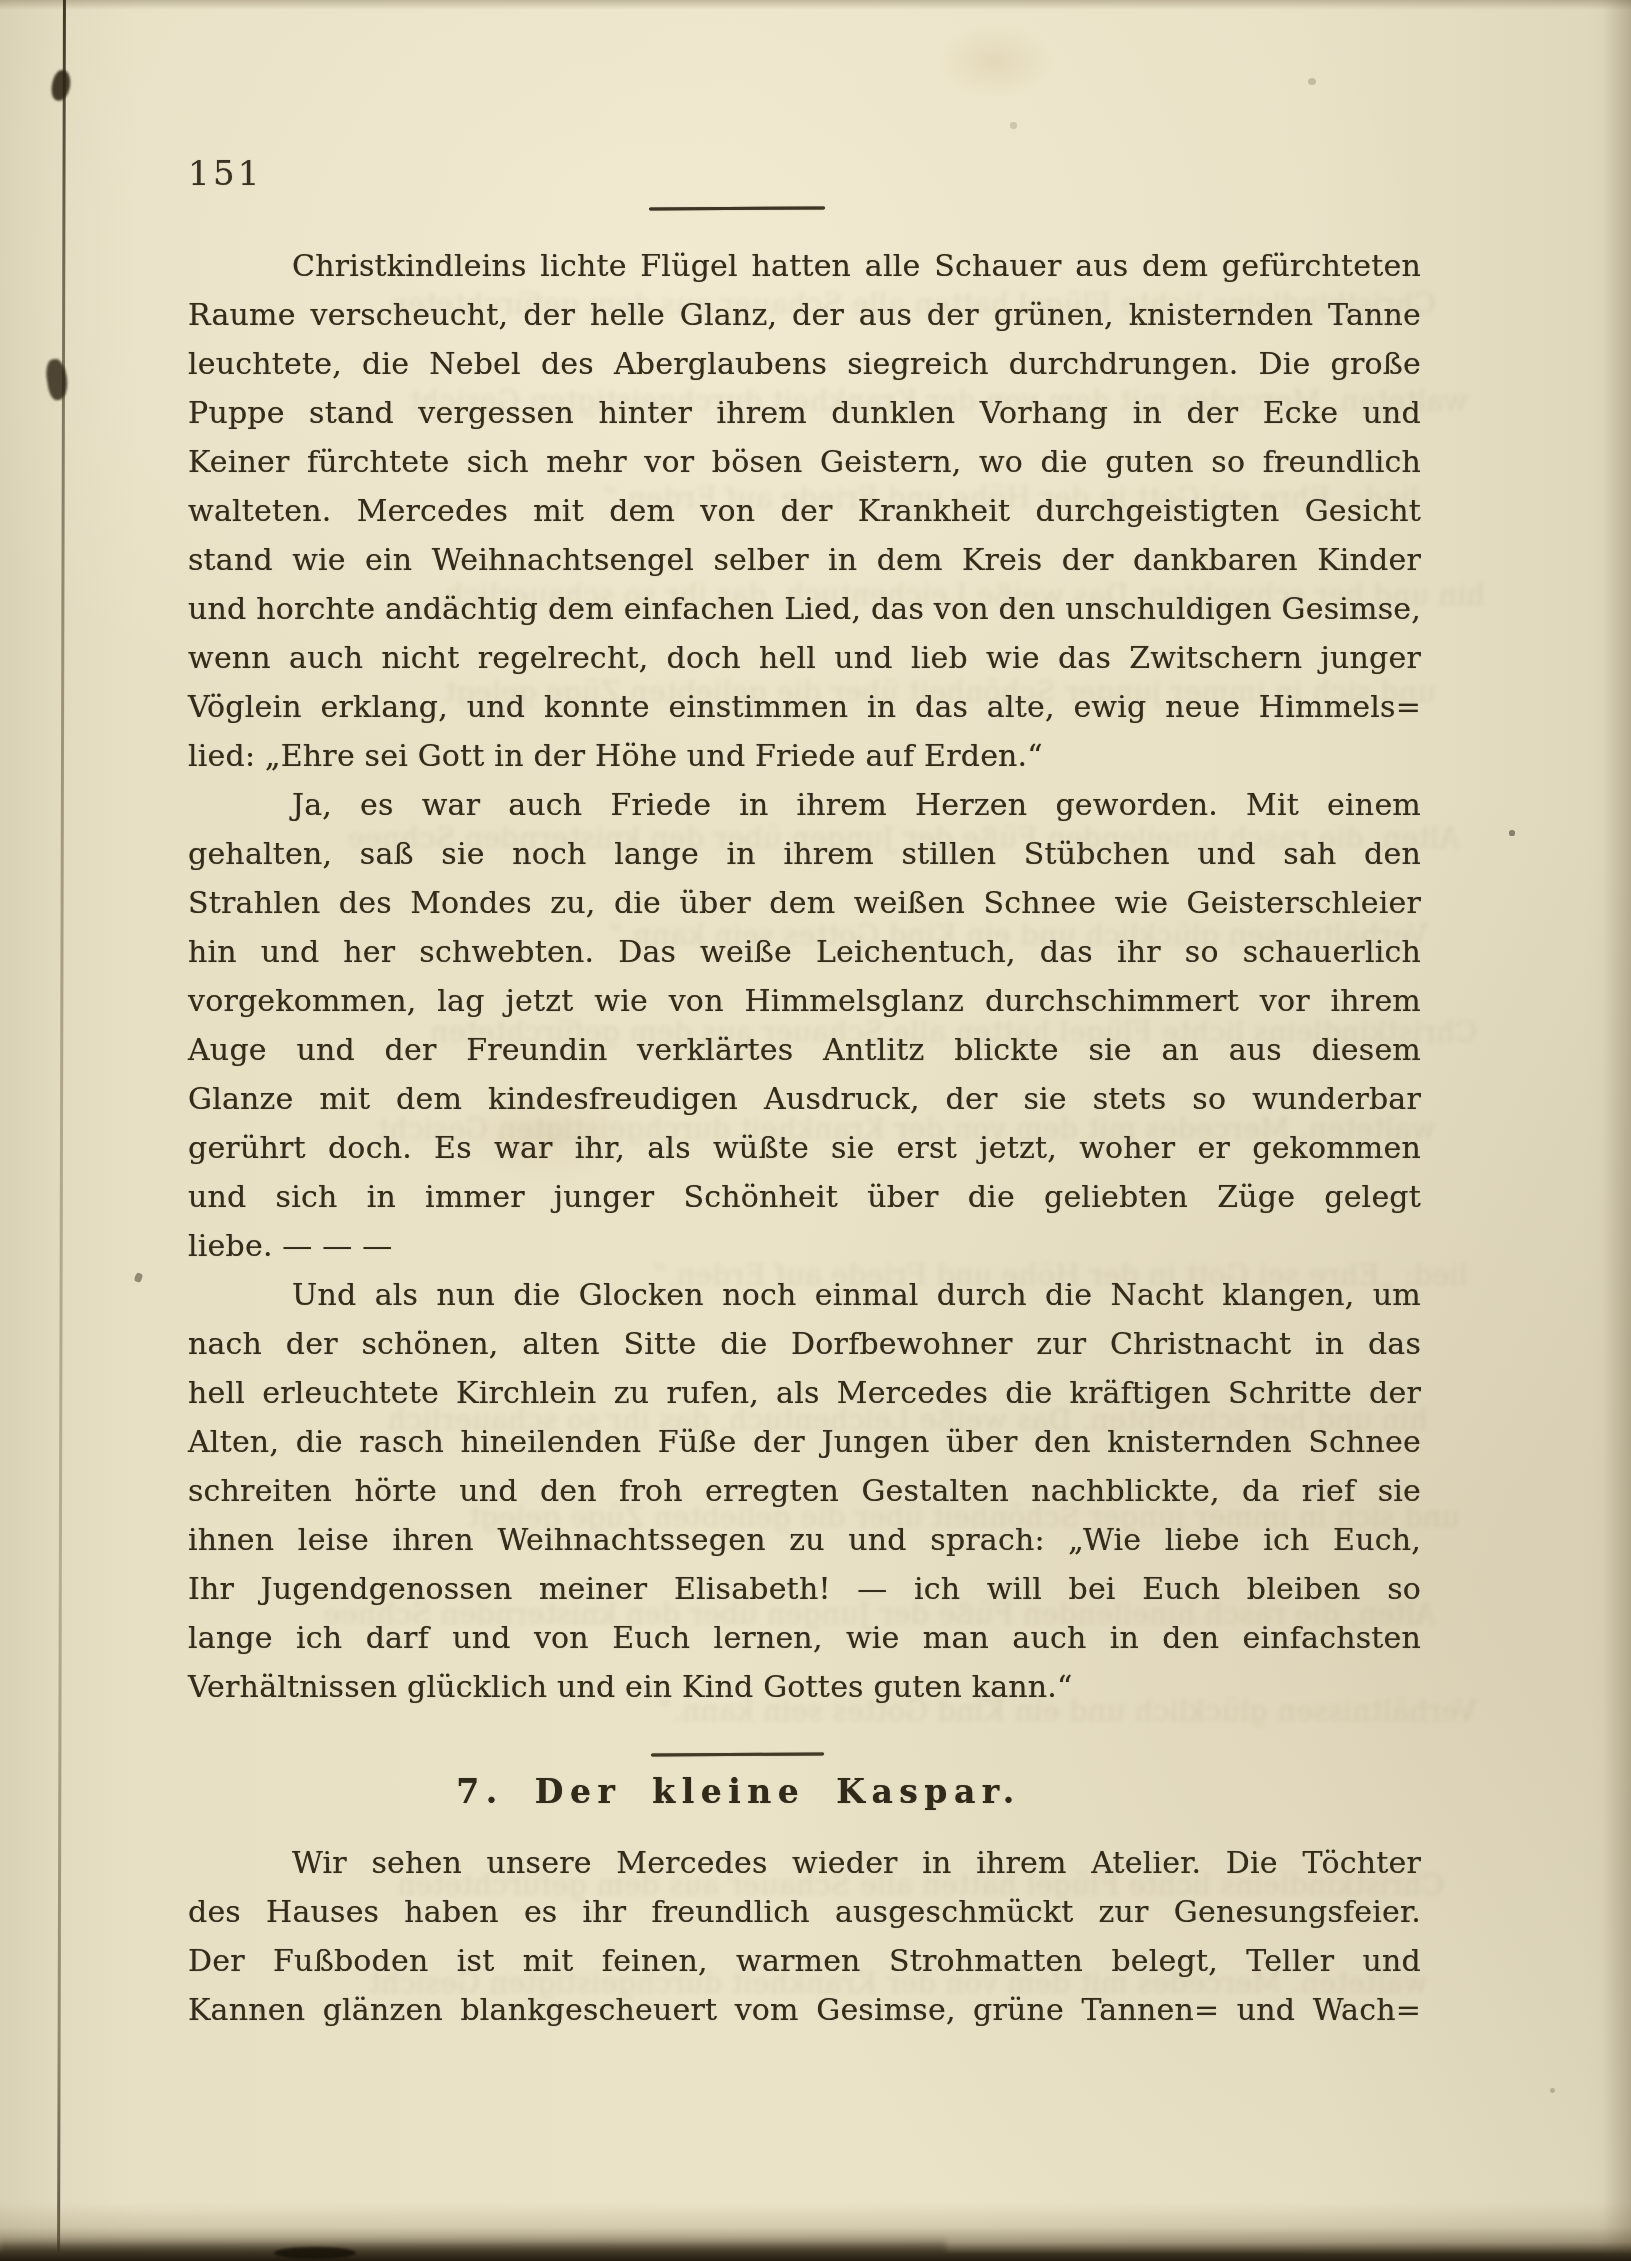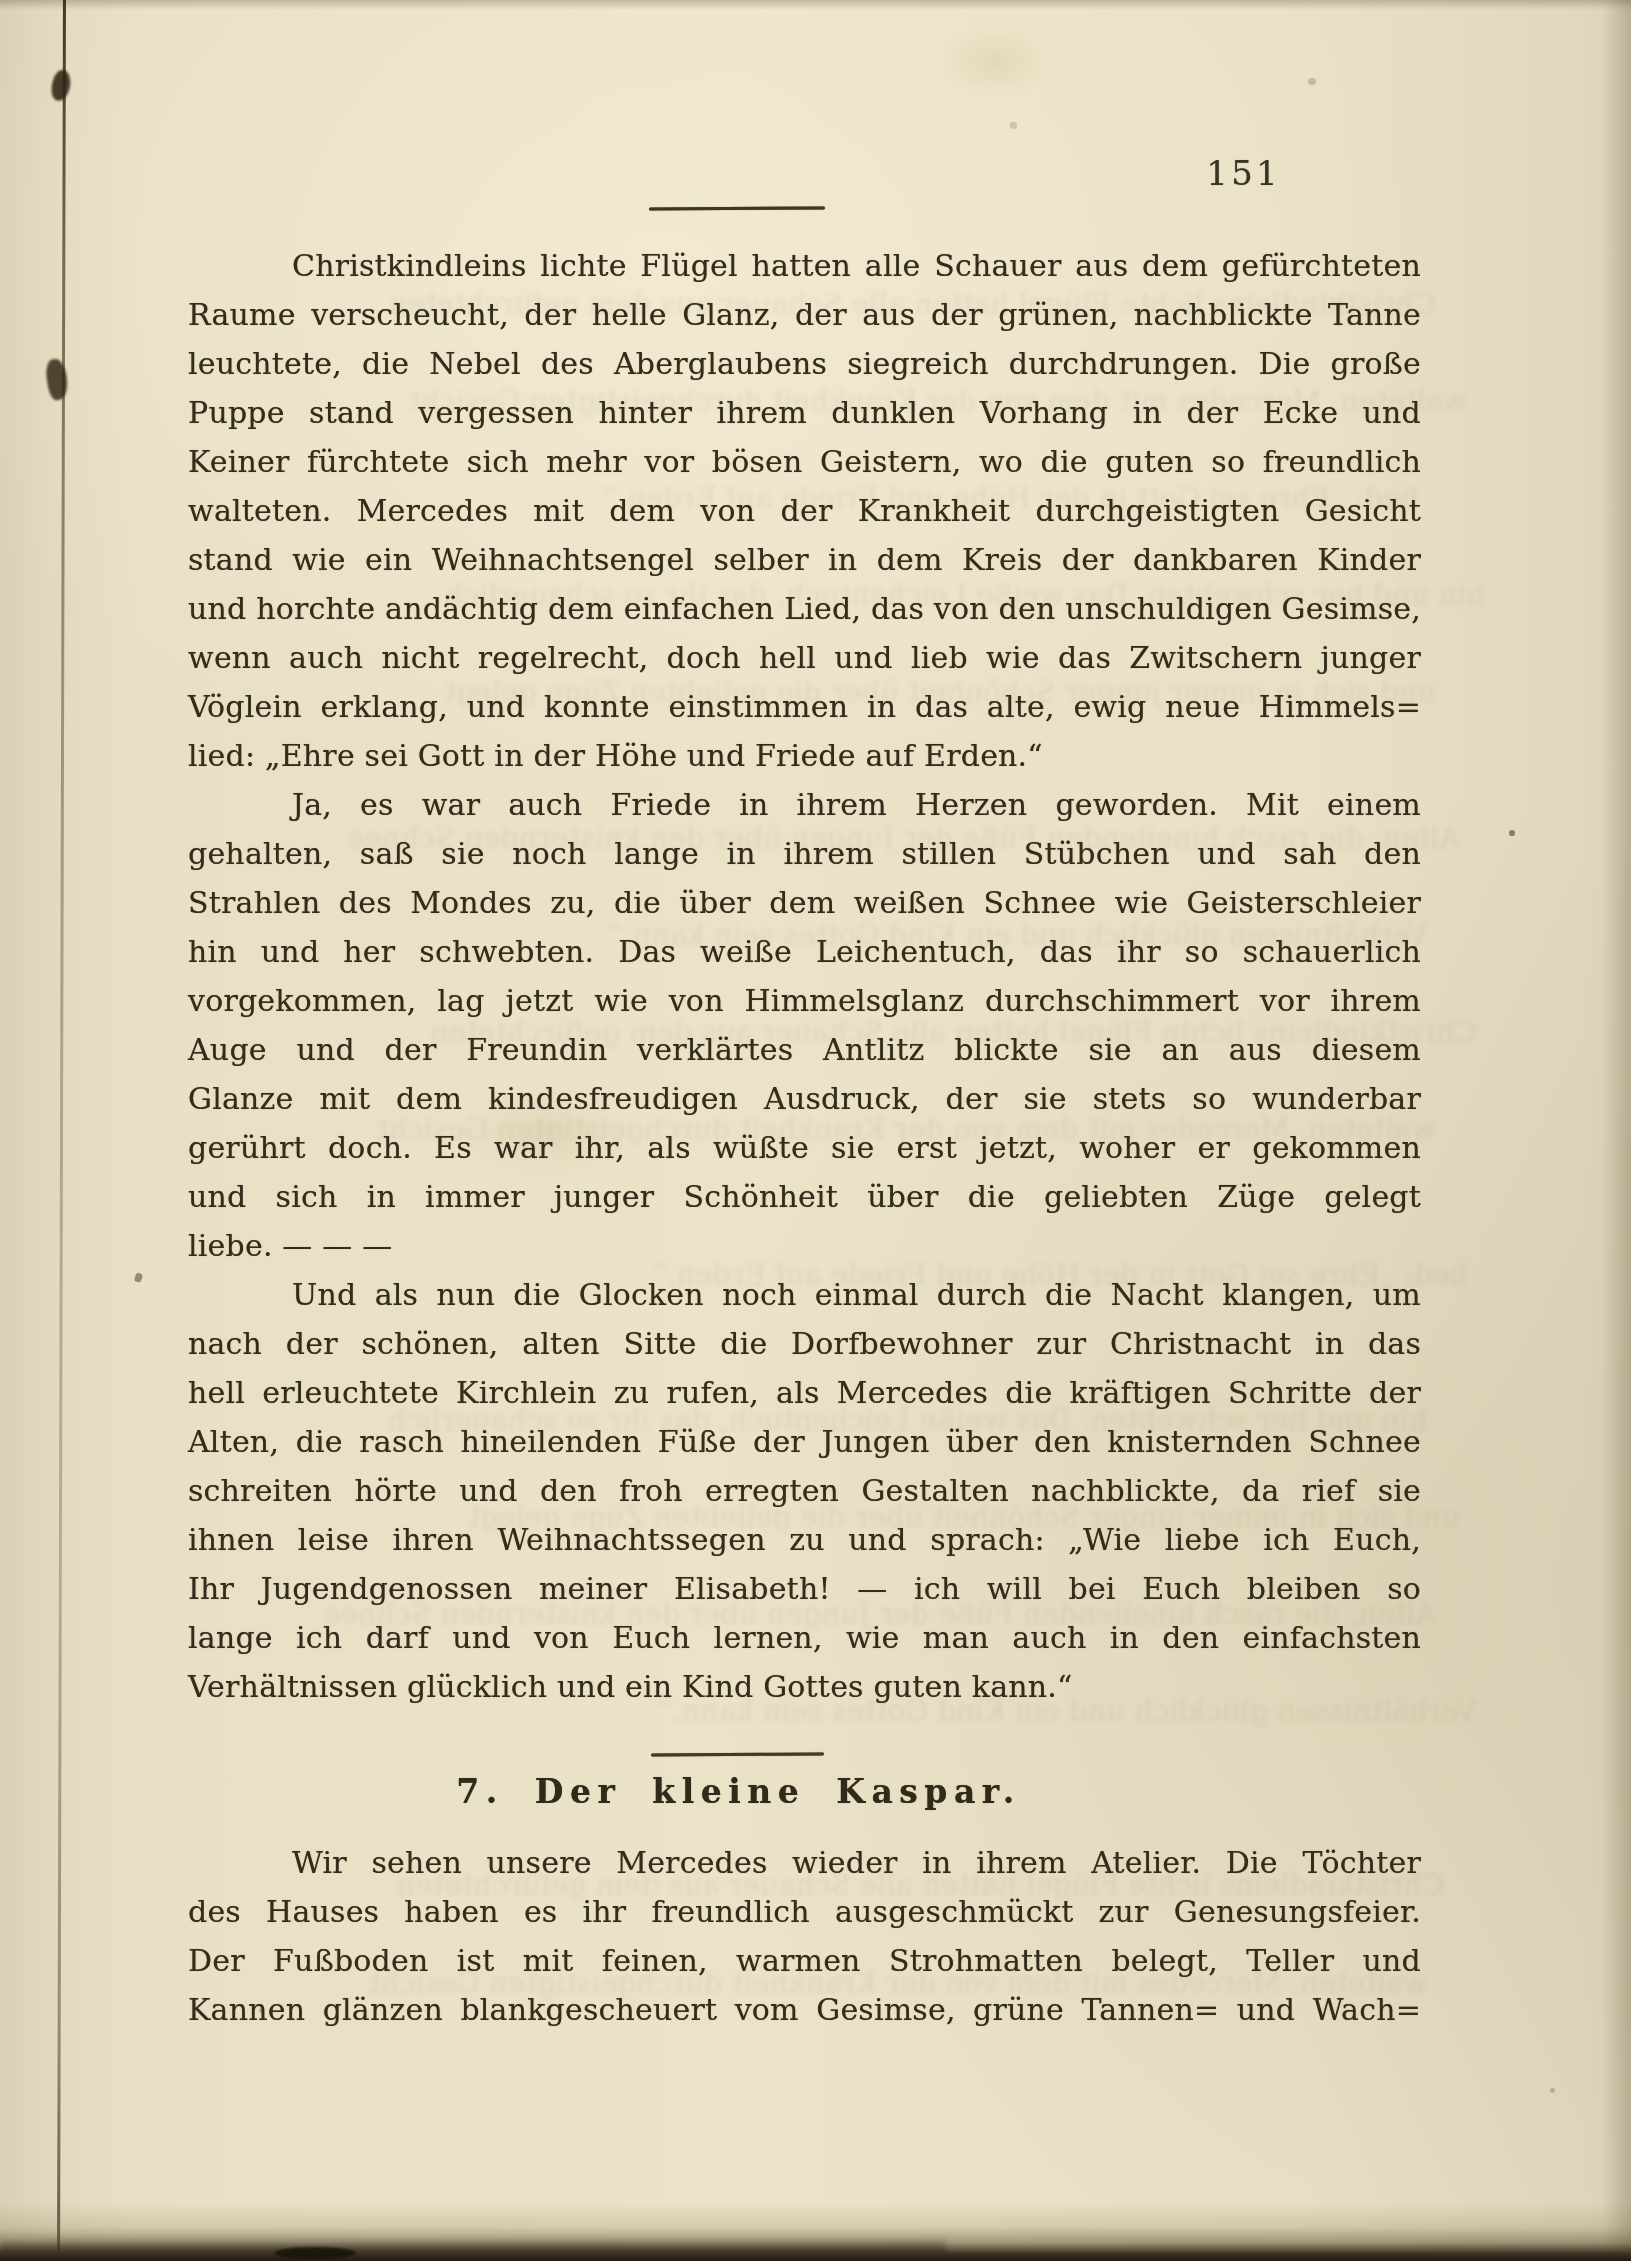--- a/index.html
+++ b/index.html
@@ -17,21 +17,21 @@
   .edge-right{position:absolute;right:0;top:0;bottom:0;width:29px;
     background:linear-gradient(to left,rgba(95,82,55,.28),transparent);}
   .crease{position:absolute;left:60px;top:0;bottom:0;width:3.3px;transform:rotate(.15deg);
     background:linear-gradient(to bottom,
       rgba(46,38,20,.9) 0%,rgba(56,46,26,.65) 12%,rgba(66,55,32,.45) 30%,
       rgba(70,58,34,.32) 50%,rgba(66,55,32,.28) 70%,rgba(50,40,22,.45) 90%,rgba(36,28,14,.7) 100%);
     filter:blur(0.3px);}
   .blob{position:absolute;background:#2e2414;filter:blur(0.8px);}
   .blob.b1{left:52px;top:70px;width:18px;height:31px;border-radius:45% 60% 50% 55%;transform:rotate(14deg);opacity:.88;}
   .blob.b2{left:47px;top:359px;width:19.6px;height:41px;border-radius:50% 50% 60% 40%;transform:rotate(-9deg);opacity:.82;}
-  .pagenum{position:absolute;left:188px;top:153px;width:1093px;text-align:right;
+  .pagenum{position:absolute;left:188px;top:153px;width:1093px;text-align:left;
     font-size:34px;letter-spacing:3.3px;color:#3a3222;text-shadow:0 0 0.8px rgba(58,50,34,.6);}
   .pagenum-rule{position:absolute;left:649px;top:207px;width:176px;height:3.3px;background:#3e3524;
     border-radius:1.6px;transform:rotate(-.4deg);box-shadow:0 0 0.8px rgba(62,53,36,.8);}
   .textcol{position:absolute;left:188px;width:1233px;color:#342b1b;
     font-size:30px;letter-spacing:0.2px;text-shadow:0 0 0.8px rgba(52,43,27,.55);}
   .textcol.upper{top:241px;}
   .textcol.lower{top:1838px;}
   .line{height:49px;line-height:49px;text-align:justify;text-align-last:justify;
     overflow:visible;white-space:nowrap;}
   .line.indent{padding-left:104px;}
@@ -91,21 +91,21 @@
   <div class="edge-right"></div>
   <div class="crease"></div>
   <div class="blob b1"></div>
   <div class="blob b2"></div>
 
   <div class="pagenum">151</div>
   <div class="pagenum-rule"></div>
 
   <div id="upperText" class="textcol upper">
       <div class="line indent">Christkindleins lichte Flügel hatten alle Schauer aus dem gefürchteten</div>
-      <div class="line">Raume verscheucht, der helle Glanz, der aus der grünen, nachblickte Tanne</div>
+      <div class="line">Raume verscheucht, der helle Glanz, der aus der grünen, knisternden Tanne</div>
       <div class="line">leuchtete, die Nebel des Aberglaubens siegreich durchdrungen. Die große</div>
       <div class="line">Puppe stand vergessen hinter ihrem dunklen Vorhang in der Ecke und</div>
       <div class="line">Keiner fürchtete sich mehr vor bösen Geistern, wo die guten so freundlich</div>
       <div class="line">walteten. Mercedes mit dem von der Krankheit durchgeistigten Gesicht</div>
       <div class="line">stand wie ein Weihnachtsengel selber in dem Kreis der dankbaren Kinder</div>
       <div class="line">und horchte andächtig dem einfachen Lied, das von den unschuldigen Gesimse,</div>
       <div class="line">wenn auch nicht regelrecht, doch hell und lieb wie das Zwitschern junger</div>
       <div class="line">Vöglein erklang, und konnte einstimmen in das alte, ewig neue Himmels=</div>
       <div class="line ragged">lied: „Ehre sei Gott in der Höhe und Friede auf Erden.“</div>
       <div class="line indent">Ja, es war auch Friede in ihrem Herzen geworden. Mit einem</div>

